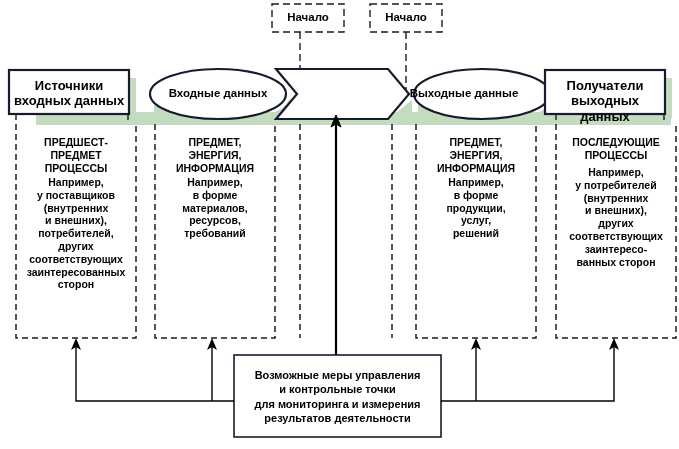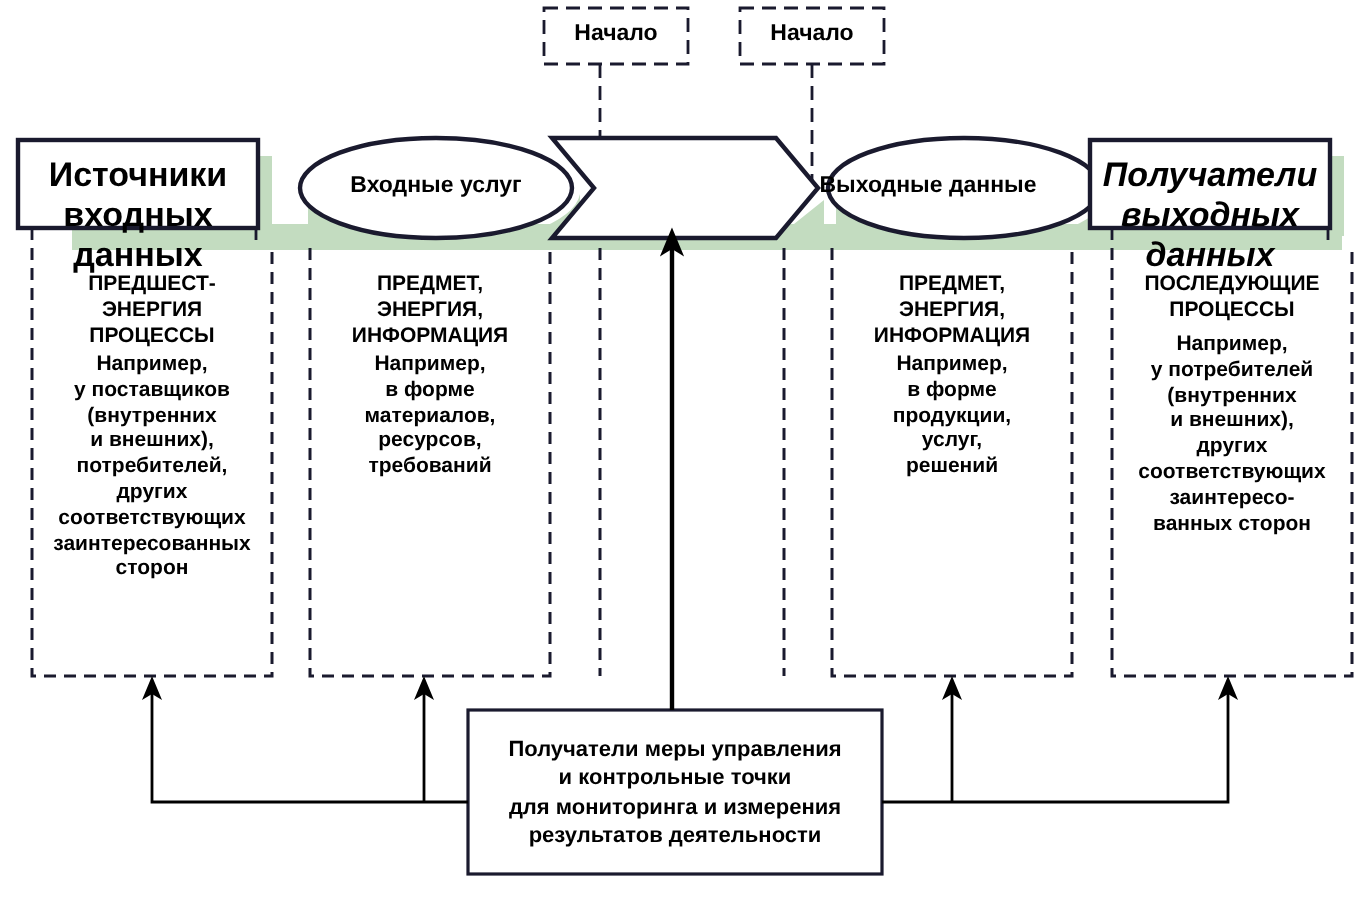--- a/index.html
+++ b/index.html
@@ -13,21 +13,21 @@
   svg.layer { position:absolute; left:0; top:0; width:679px; height:449px; }
 
   .node-text {
     position: absolute;
     text-align: center;
     color: #000000;
     line-height: 1.18;
     white-space: pre-line;
   }
   .hdr-box-text {
-    font-size: 17px;
+    font-size: 13px;
     font-weight: bold;
   }
   .oval-text { font-size: 11.5px; font-weight: bold; }
   .chev-text { font-size: 11.5px; font-weight: bold; }
   .terminal-text { font-size: 11.5px; font-weight: bold; }
   .col-text {
     font-size: 10.5px;
     font-weight: bold;
     line-height: 1.22;
   }
@@ -92,27 +92,27 @@
 
     <path d="M476 401 L476 347" fill="none" stroke="#000000" stroke-width="1.4"></path>
     <path d="M476 338 L471 350 L476 347 L481 350 Z" fill="#000000"></path>
   </svg>
 
   <div class="node-text terminal-text" style="left:272px; top:11px; width:72px;">Начало</div>
   <div class="node-text terminal-text" style="left:370px; top:11px; width:72px;">Начало</div>
 
   <div class="node-text hdr-box-text" style="left:9px; top:78px; width:120px;">Источники
 входных данных</div>
-  <div class="node-text oval-text" style="left:152px; top:87px; width:132px;">Входные услуг</div>
+  <div class="node-text oval-text" style="left:152px; top:87px; width:132px;">Входные данных</div>
   <div class="node-text oval-text" style="left:398px; top:87px; width:132px;">Выходные данные</div>
-  <div class="node-text hdr-box-text" style="left:545px; top:78px; width:120px;font-style:italic;">Получатели
+  <div class="node-text hdr-box-text" style="left:545px; top:78px; width:120px;">Получатели
 выходных данных</div>
 
   <div class="node-text col-text" style="left:14px; top:136px; width:124px;">ПРЕДШЕСТ-
-ЭНЕРГИЯ
+ПРЕДМЕТ
 ПРОЦЕССЫ</div>
   <div class="node-text col-text" style="left:10px; top:176px; width:132px;">Например,
 у поставщиков
 (внутренних
 и внешних),
 потребителей,
 других
 соответствующих
 заинтересованных
 сторон</div>
@@ -139,18 +139,18 @@
 ПРОЦЕССЫ</div>
   <div class="node-text col-text" style="left:552px; top:166px; width:128px;">Например,
 у потребителей
 (внутренних
 и внешних),
 других
 соответствующих
 заинтересо-
 ванных сторон</div>
 
-  <div class="node-text ctrl-text" style="left:236px; top:368px; width:203px;">Получатели меры управления
+  <div class="node-text ctrl-text" style="left:236px; top:368px; width:203px;">Возможные меры управления
 и контрольные точки
 для мониторинга и измерения
 результатов деятельности</div>
 
 </div>
 
 </body></html>

